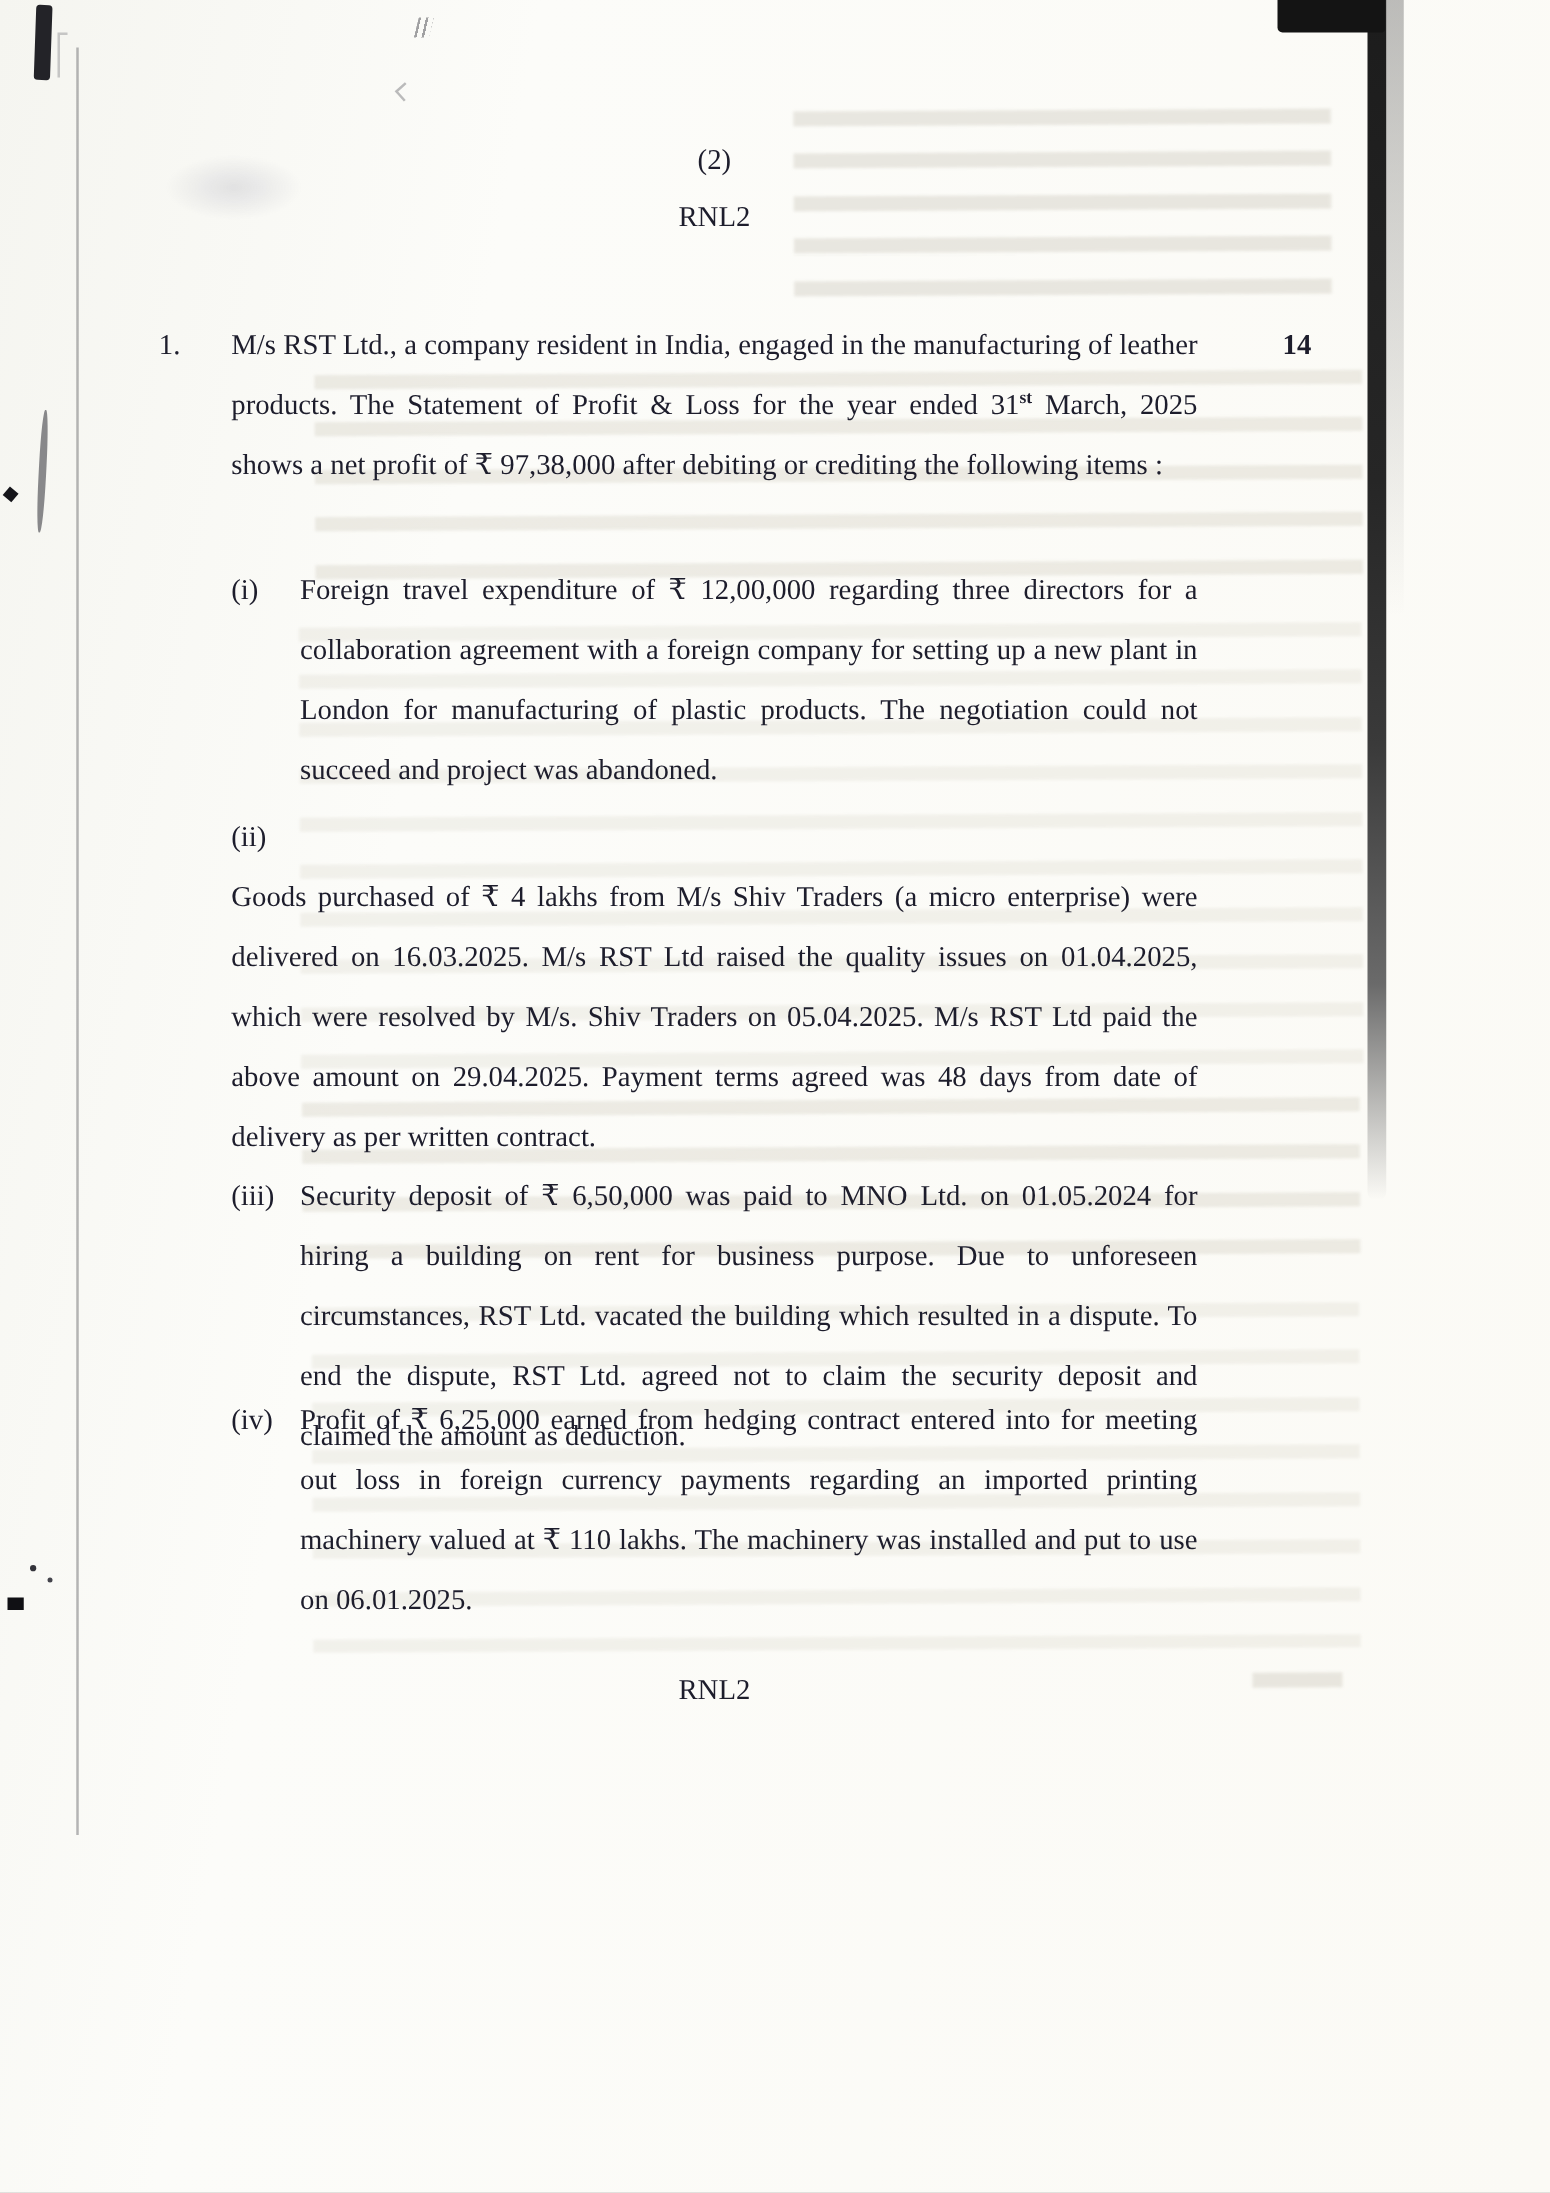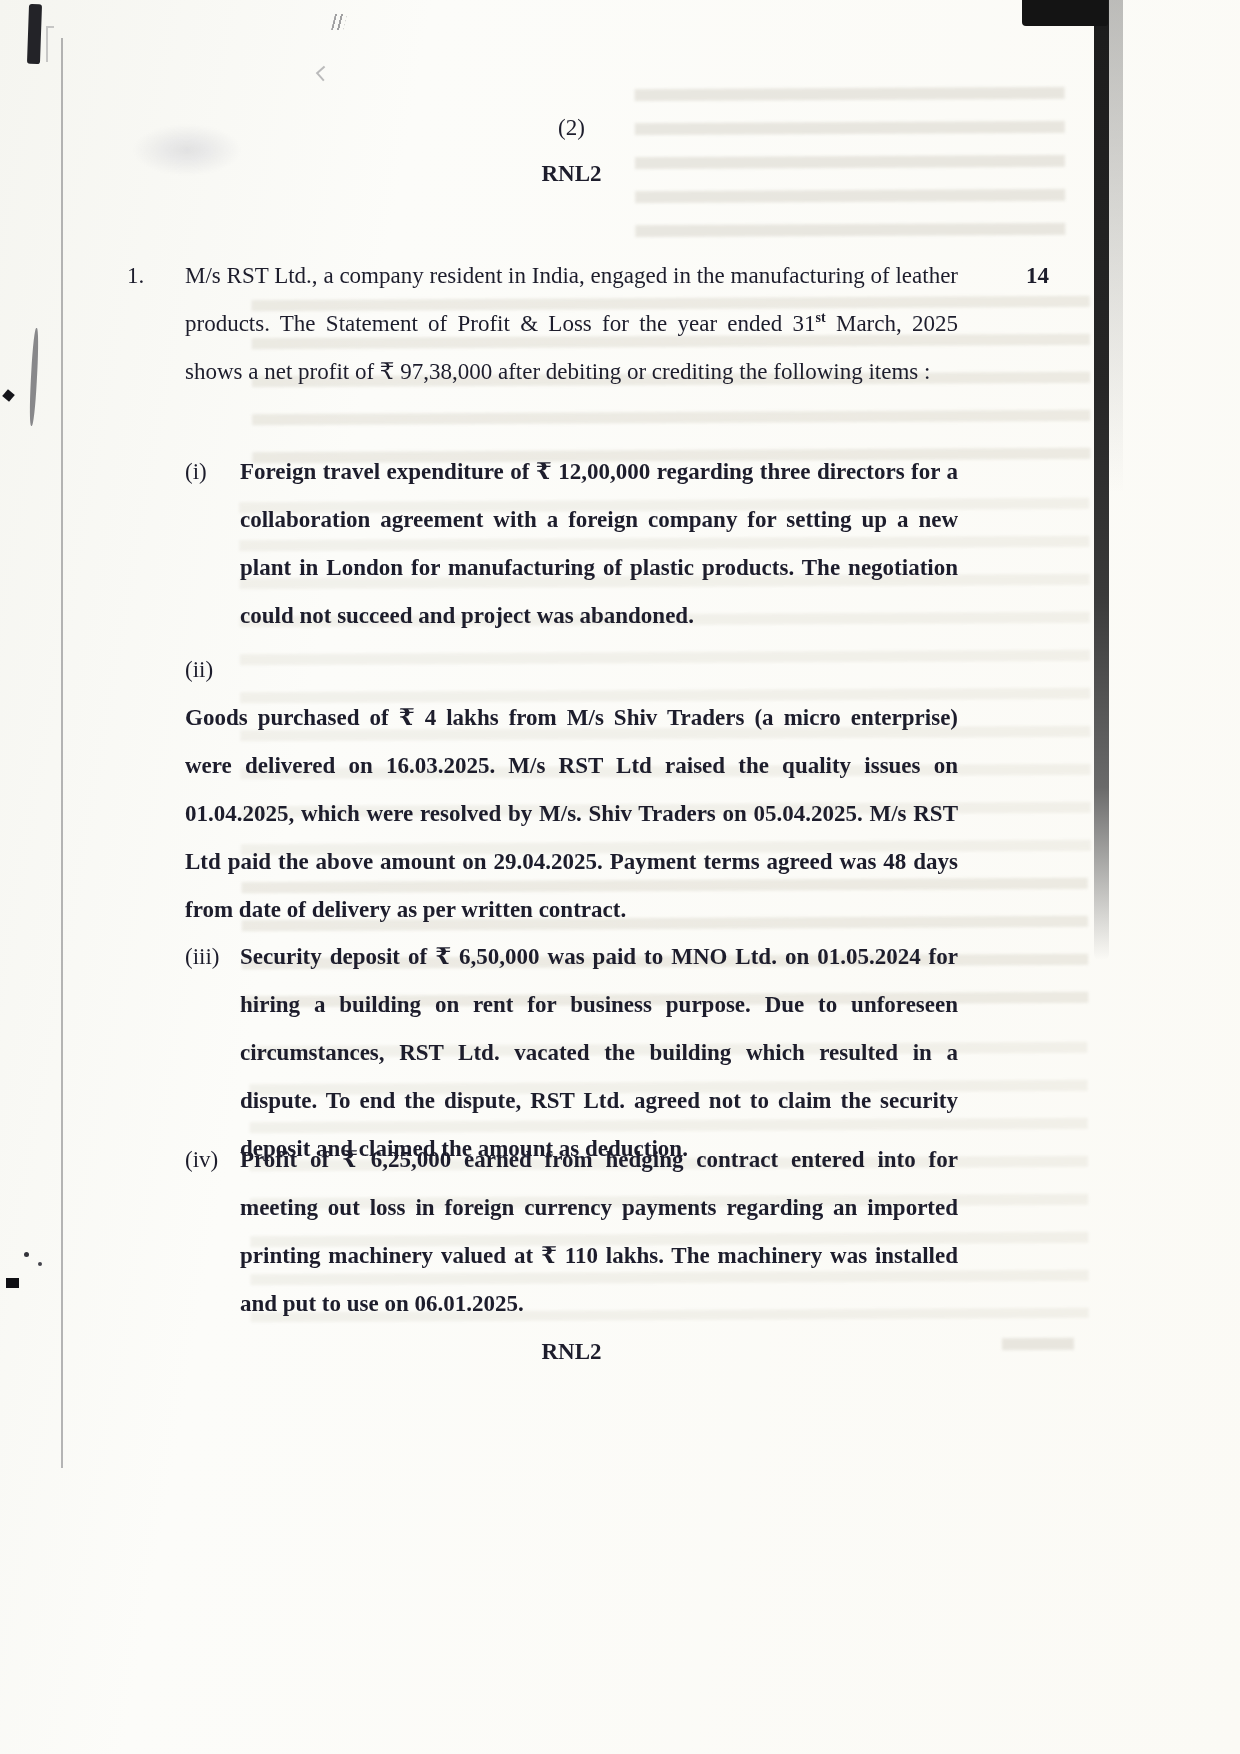--- a/index.html
+++ b/index.html
@@ -8,40 +8,40 @@
 
   .page {
     position:relative;
     width:1240px; height:1754px;
     background: linear-gradient(100deg, #f5f5f0 0%, #fcfcf9 28%, #fbfaf5 100%);
     overflow:hidden;
     color:#1d1d2c;
   }
 
   .doc-text { font-size:23px; line-height:48px; color:#1d1d2c; }
-  .bold { font-weight:bold; }
+  .bold { font-weight:normal; }
 
   .centered-block {
     position:absolute; left:185px; width:773px;
     text-align:center; z-index:3;
   }
 
   .question {
     position:absolute; left:127px; top:252px; width:831px; z-index:3;
   }
   .q-row { display:flex; }
   .q-num { width:58px; flex:none; }
   .q-body { width:773px; text-align:justify; }
   .marks { position:absolute; left:899px; top:0; font-weight:bold; white-space:nowrap; }
 
   .item {
     position:absolute; left:185px; width:773px; display:flex; z-index:3;
   }
   .item-label { width:55px; flex:none; }
-  .item-text { flex:1; text-align:justify;font-weight:bold; }
+  .item-text { flex:1; text-align:justify; }
 
   sup { font-size:14px; line-height:0;font-weight:bold; }
 
   
   .ghost {
     position:absolute; z-index:1;
     filter: blur(1.4px);
     background: repeating-linear-gradient(
       to bottom,
       rgba(148,138,110,0.30) 0px, rgba(148,138,110,0.30) 11px,
@@ -168,20 +168,20 @@
   <div class="item doc-text" style="top:646px;flex-direction:column;">
     <span class="item-label">(ii)</span>
     <div class="item-text">Goods purchased of ₹ 4 lakhs from M/s Shiv Traders (a micro enterprise) were delivered on 16.03.2025. M/s RST Ltd raised the quality issues on 01.04.2025, which were resolved by M/s. Shiv Traders on 05.04.2025. M/s RST Ltd paid the above amount on 29.04.2025. Payment terms agreed was 48 days from date of delivery as per written contract.</div>
   </div>
 
   <div class="item doc-text" style="top:933px;">
     <span class="item-label">(iii)</span>
     <div class="item-text">Security deposit of ₹ 6,50,000 was paid to MNO Ltd. on 01.05.2024 for hiring a building on rent for business purpose. Due to unforeseen circumstances, RST Ltd. vacated the building which resulted in a dispute. To end the dispute, RST Ltd. agreed not to claim the security deposit and claimed the amount as deduction.</div>
   </div>
 
-  <div class="item doc-text" style="top:1136px;">
+  <div class="item doc-text" style="top:1112px;">
     <span class="item-label">(iv)</span>
     <div class="item-text">Profit of ₹ 6,25,000 earned from hedging contract entered into for meeting out loss in foreign currency payments regarding an imported printing machinery valued at ₹ 110 lakhs. The machinery was installed and put to use on 06.01.2025.</div>
   </div>
 
   <div class="centered-block doc-text bold" style="top:1328px;">RNL2</div>
 
 </div>
 
 </body></html>

